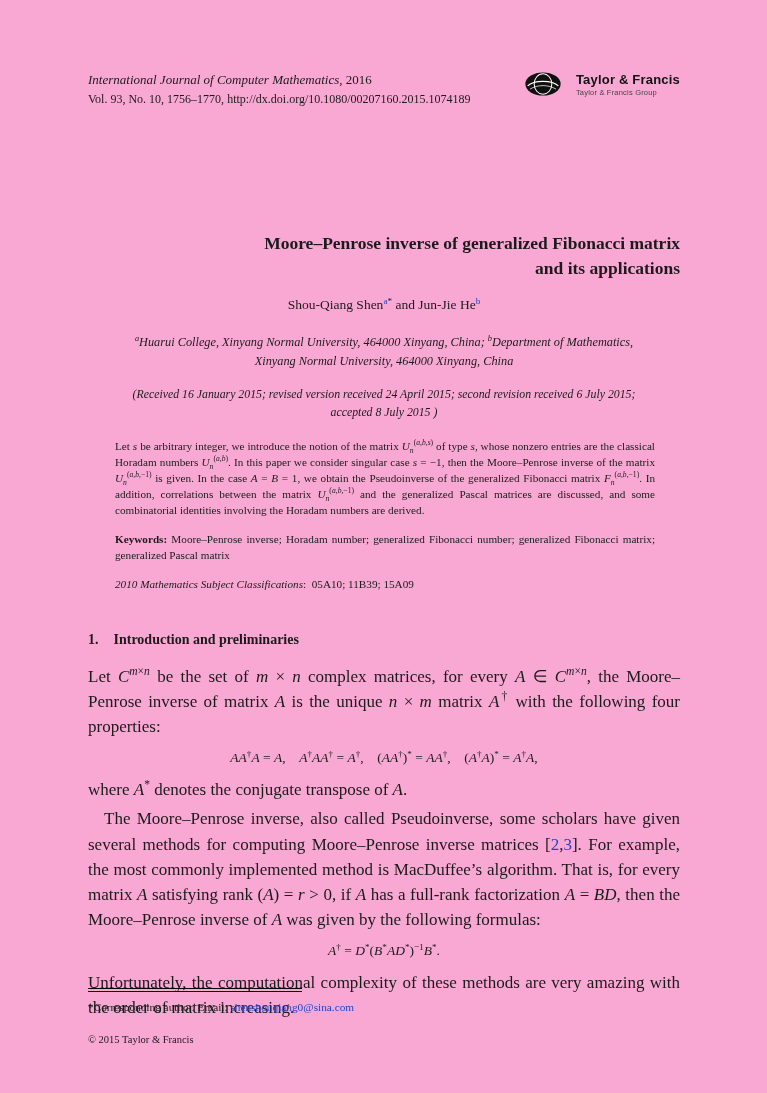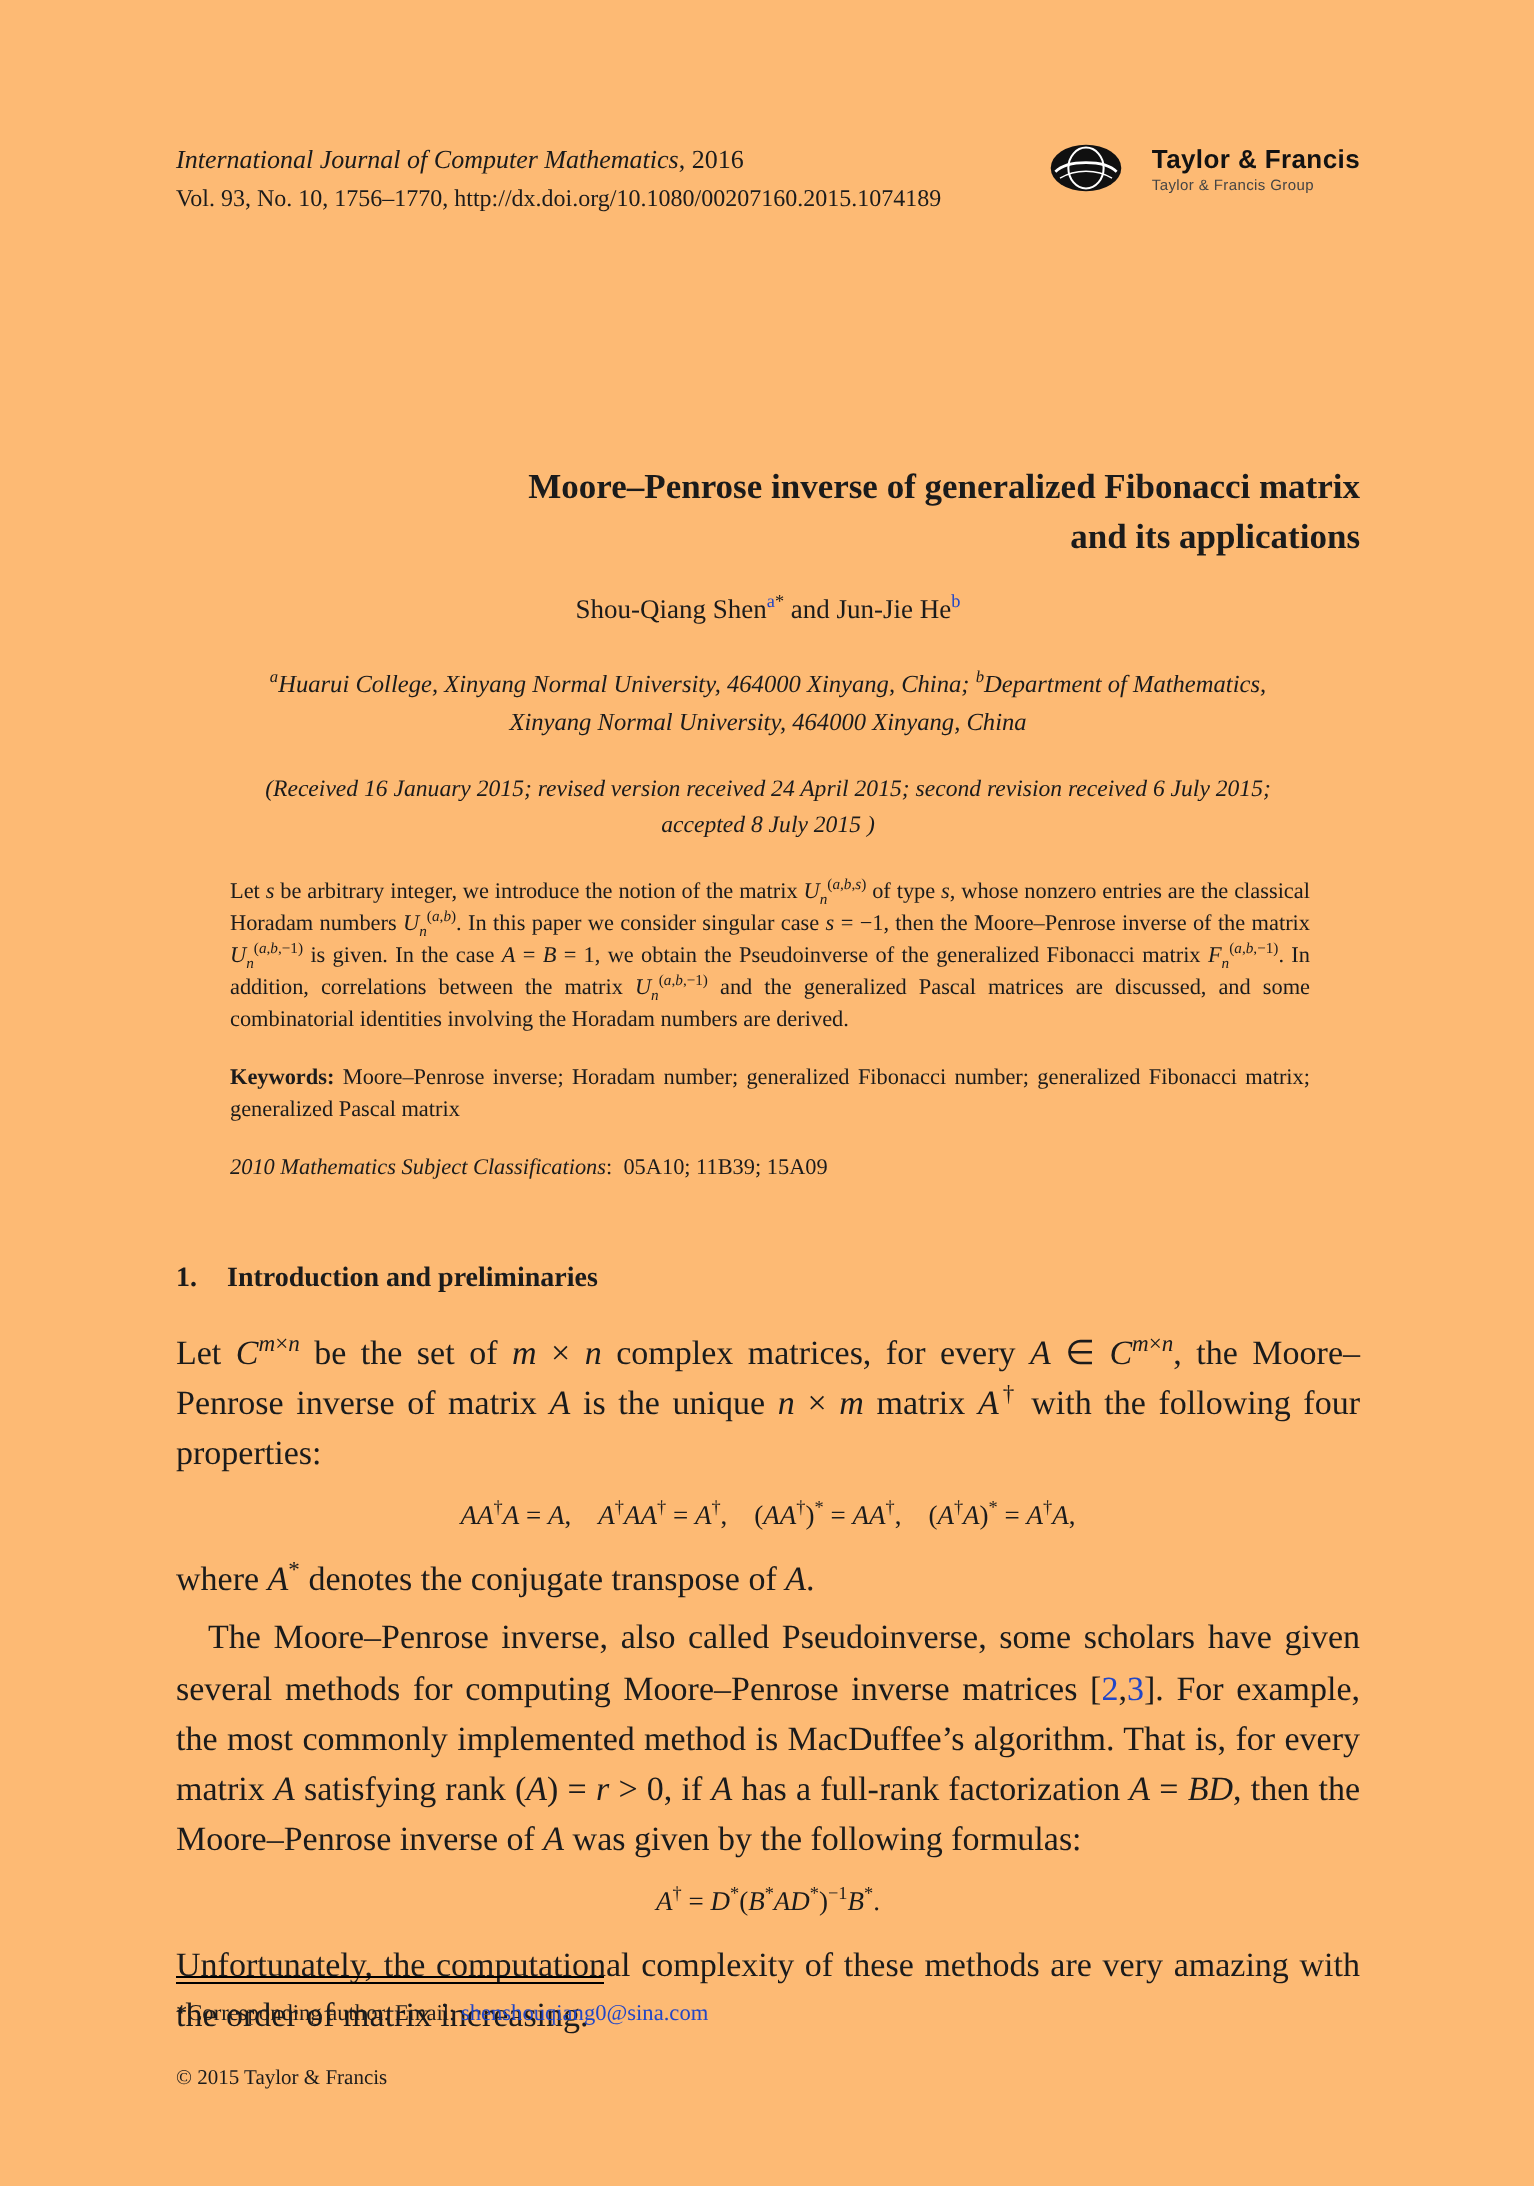--- a/index.html
+++ b/index.html
@@ -1,21 +1,21 @@
 <!DOCTYPE html>
 <html style="--accent: #2146c7;"><head>
 <meta charset="utf-8">
 <style>
   * { margin:0; padding:0; box-sizing:border-box; }
   html,body { background:#ffffff; }
   .page {
     position:relative;
     width:767px; height:1093px;
     margin:0 auto;
-    background:#fdba74;
+    background:#f9a8d4;
     color:#1b1b1b;
     font-family:"Liberation Serif", serif;
     overflow:hidden;
   }
   .content { padding:0 87px 0 88px; }
 
   
   .masthead { display:flex; justify-content:space-between; align-items:flex-start; padding-top:70px; }
   .pub-info { font-size:13px; line-height:1.55; }
   .journal-line i { font-style:italic; }

